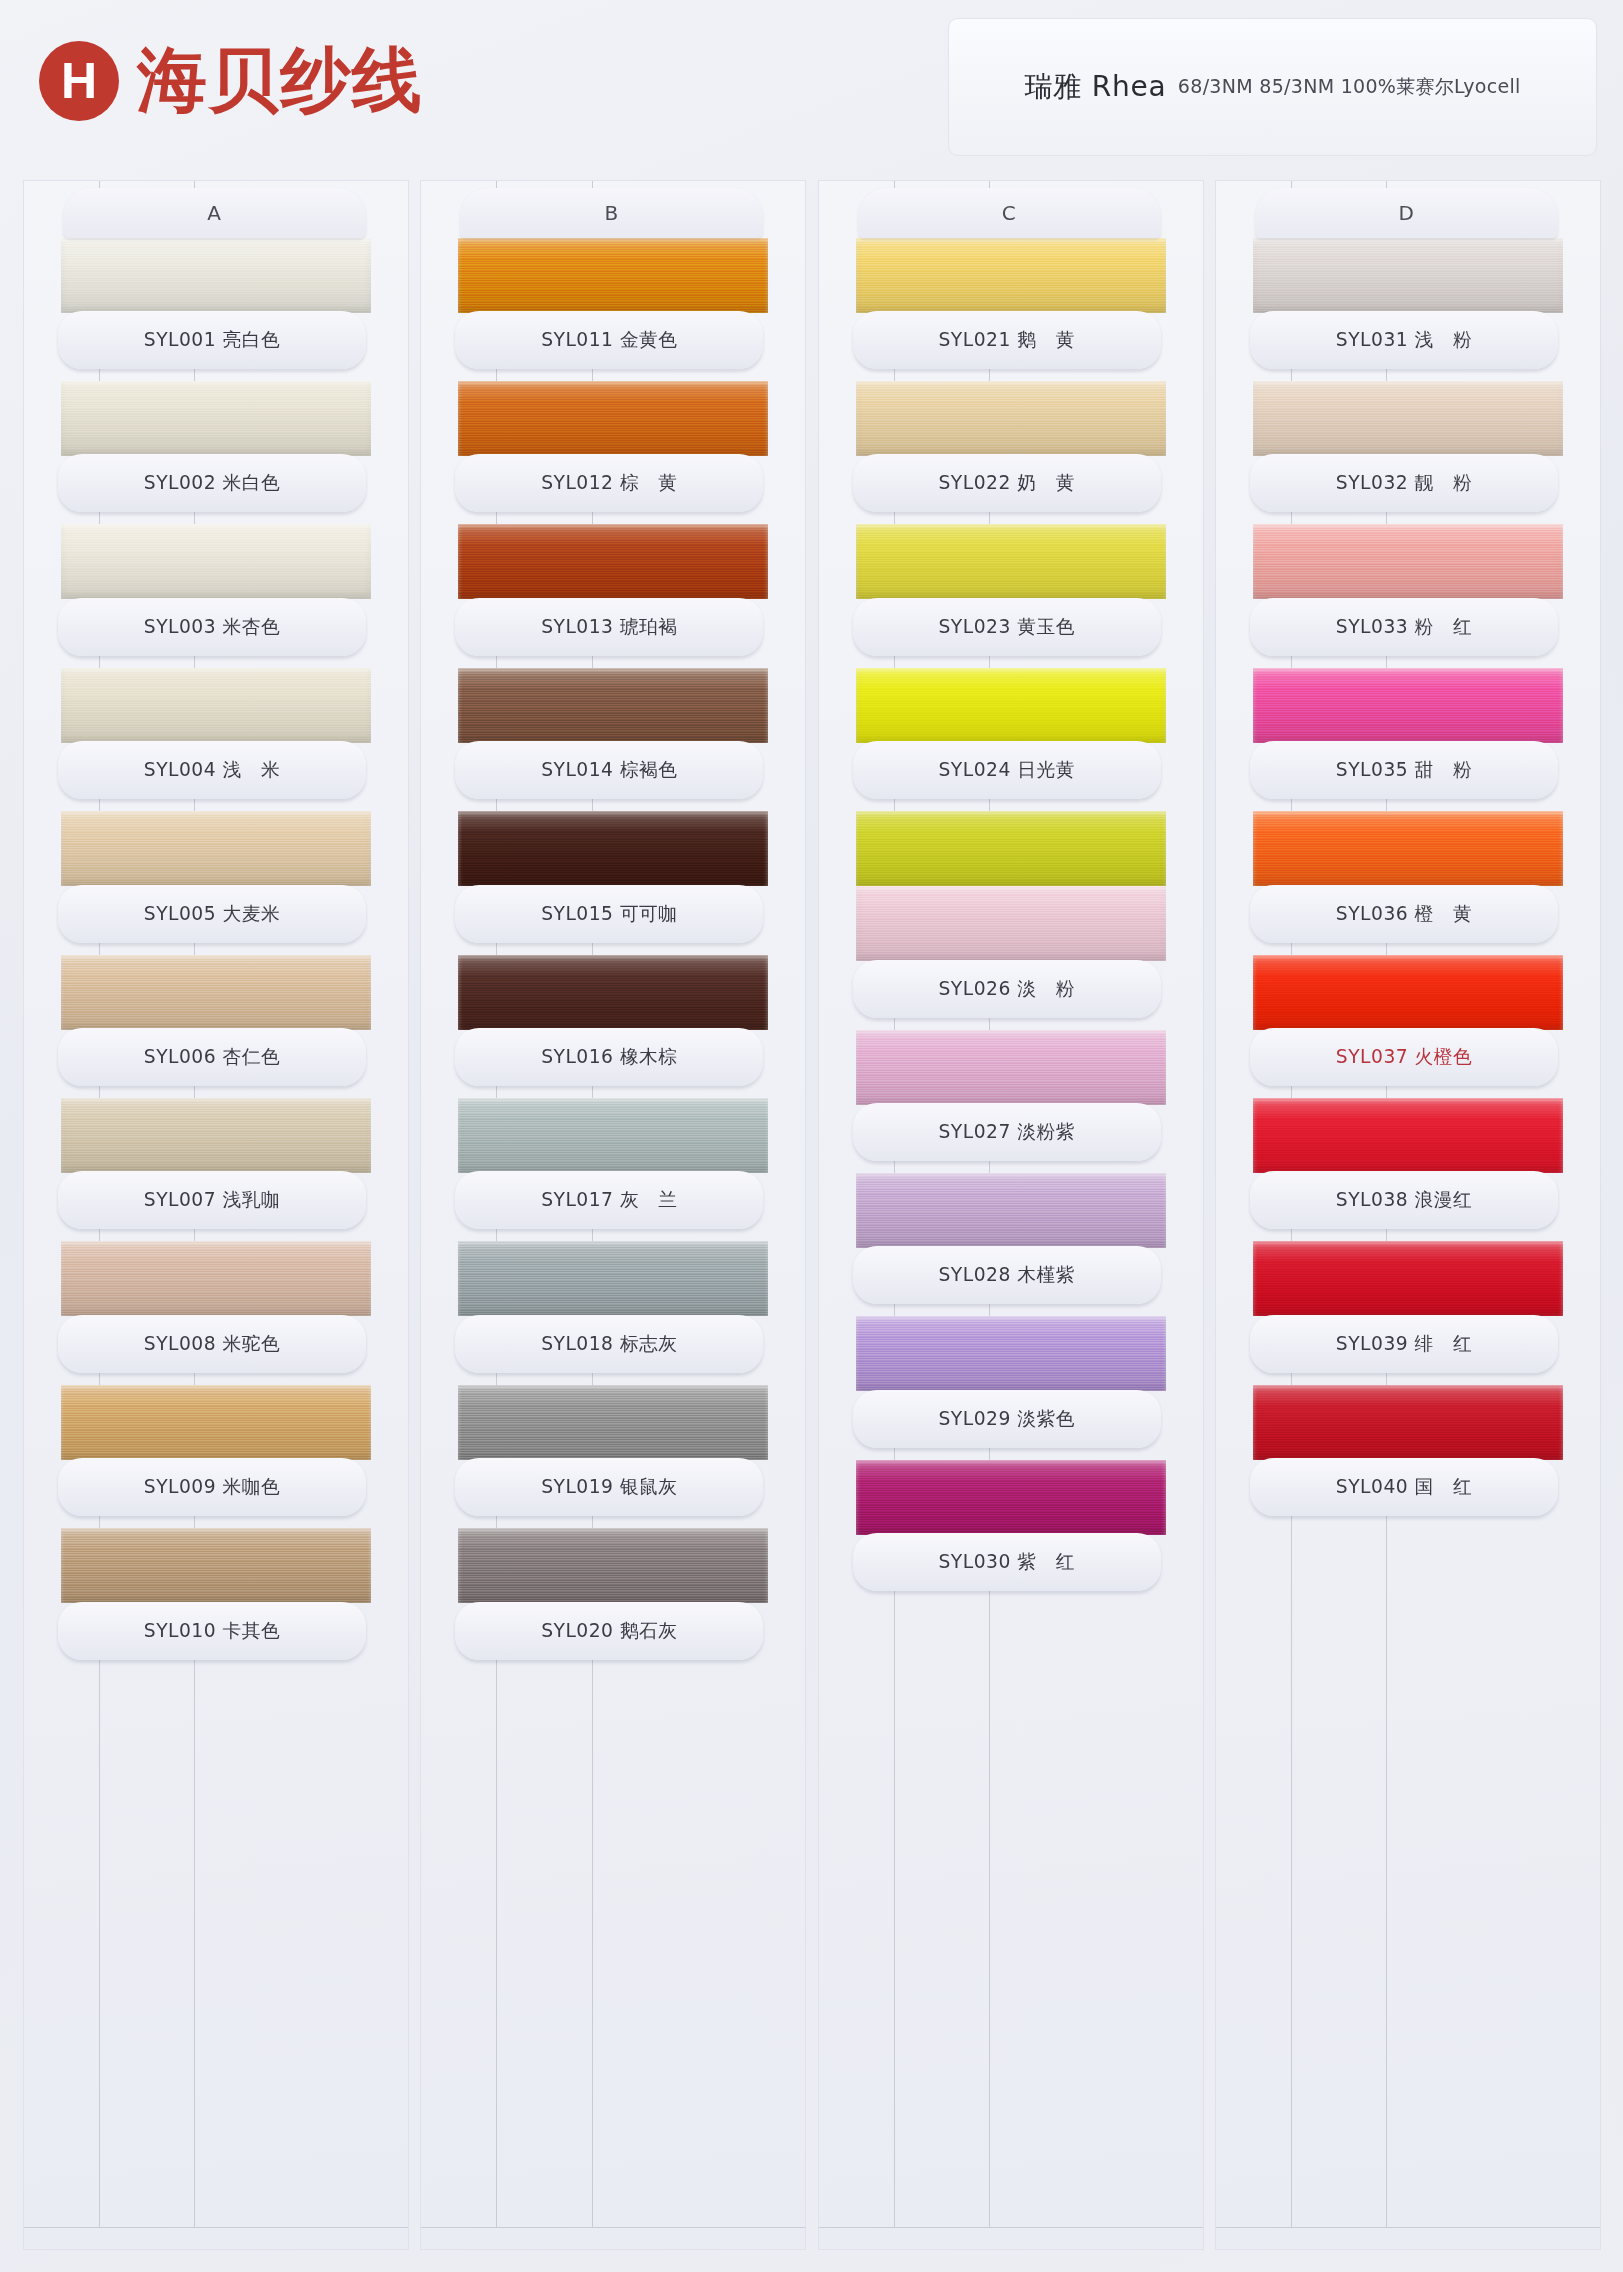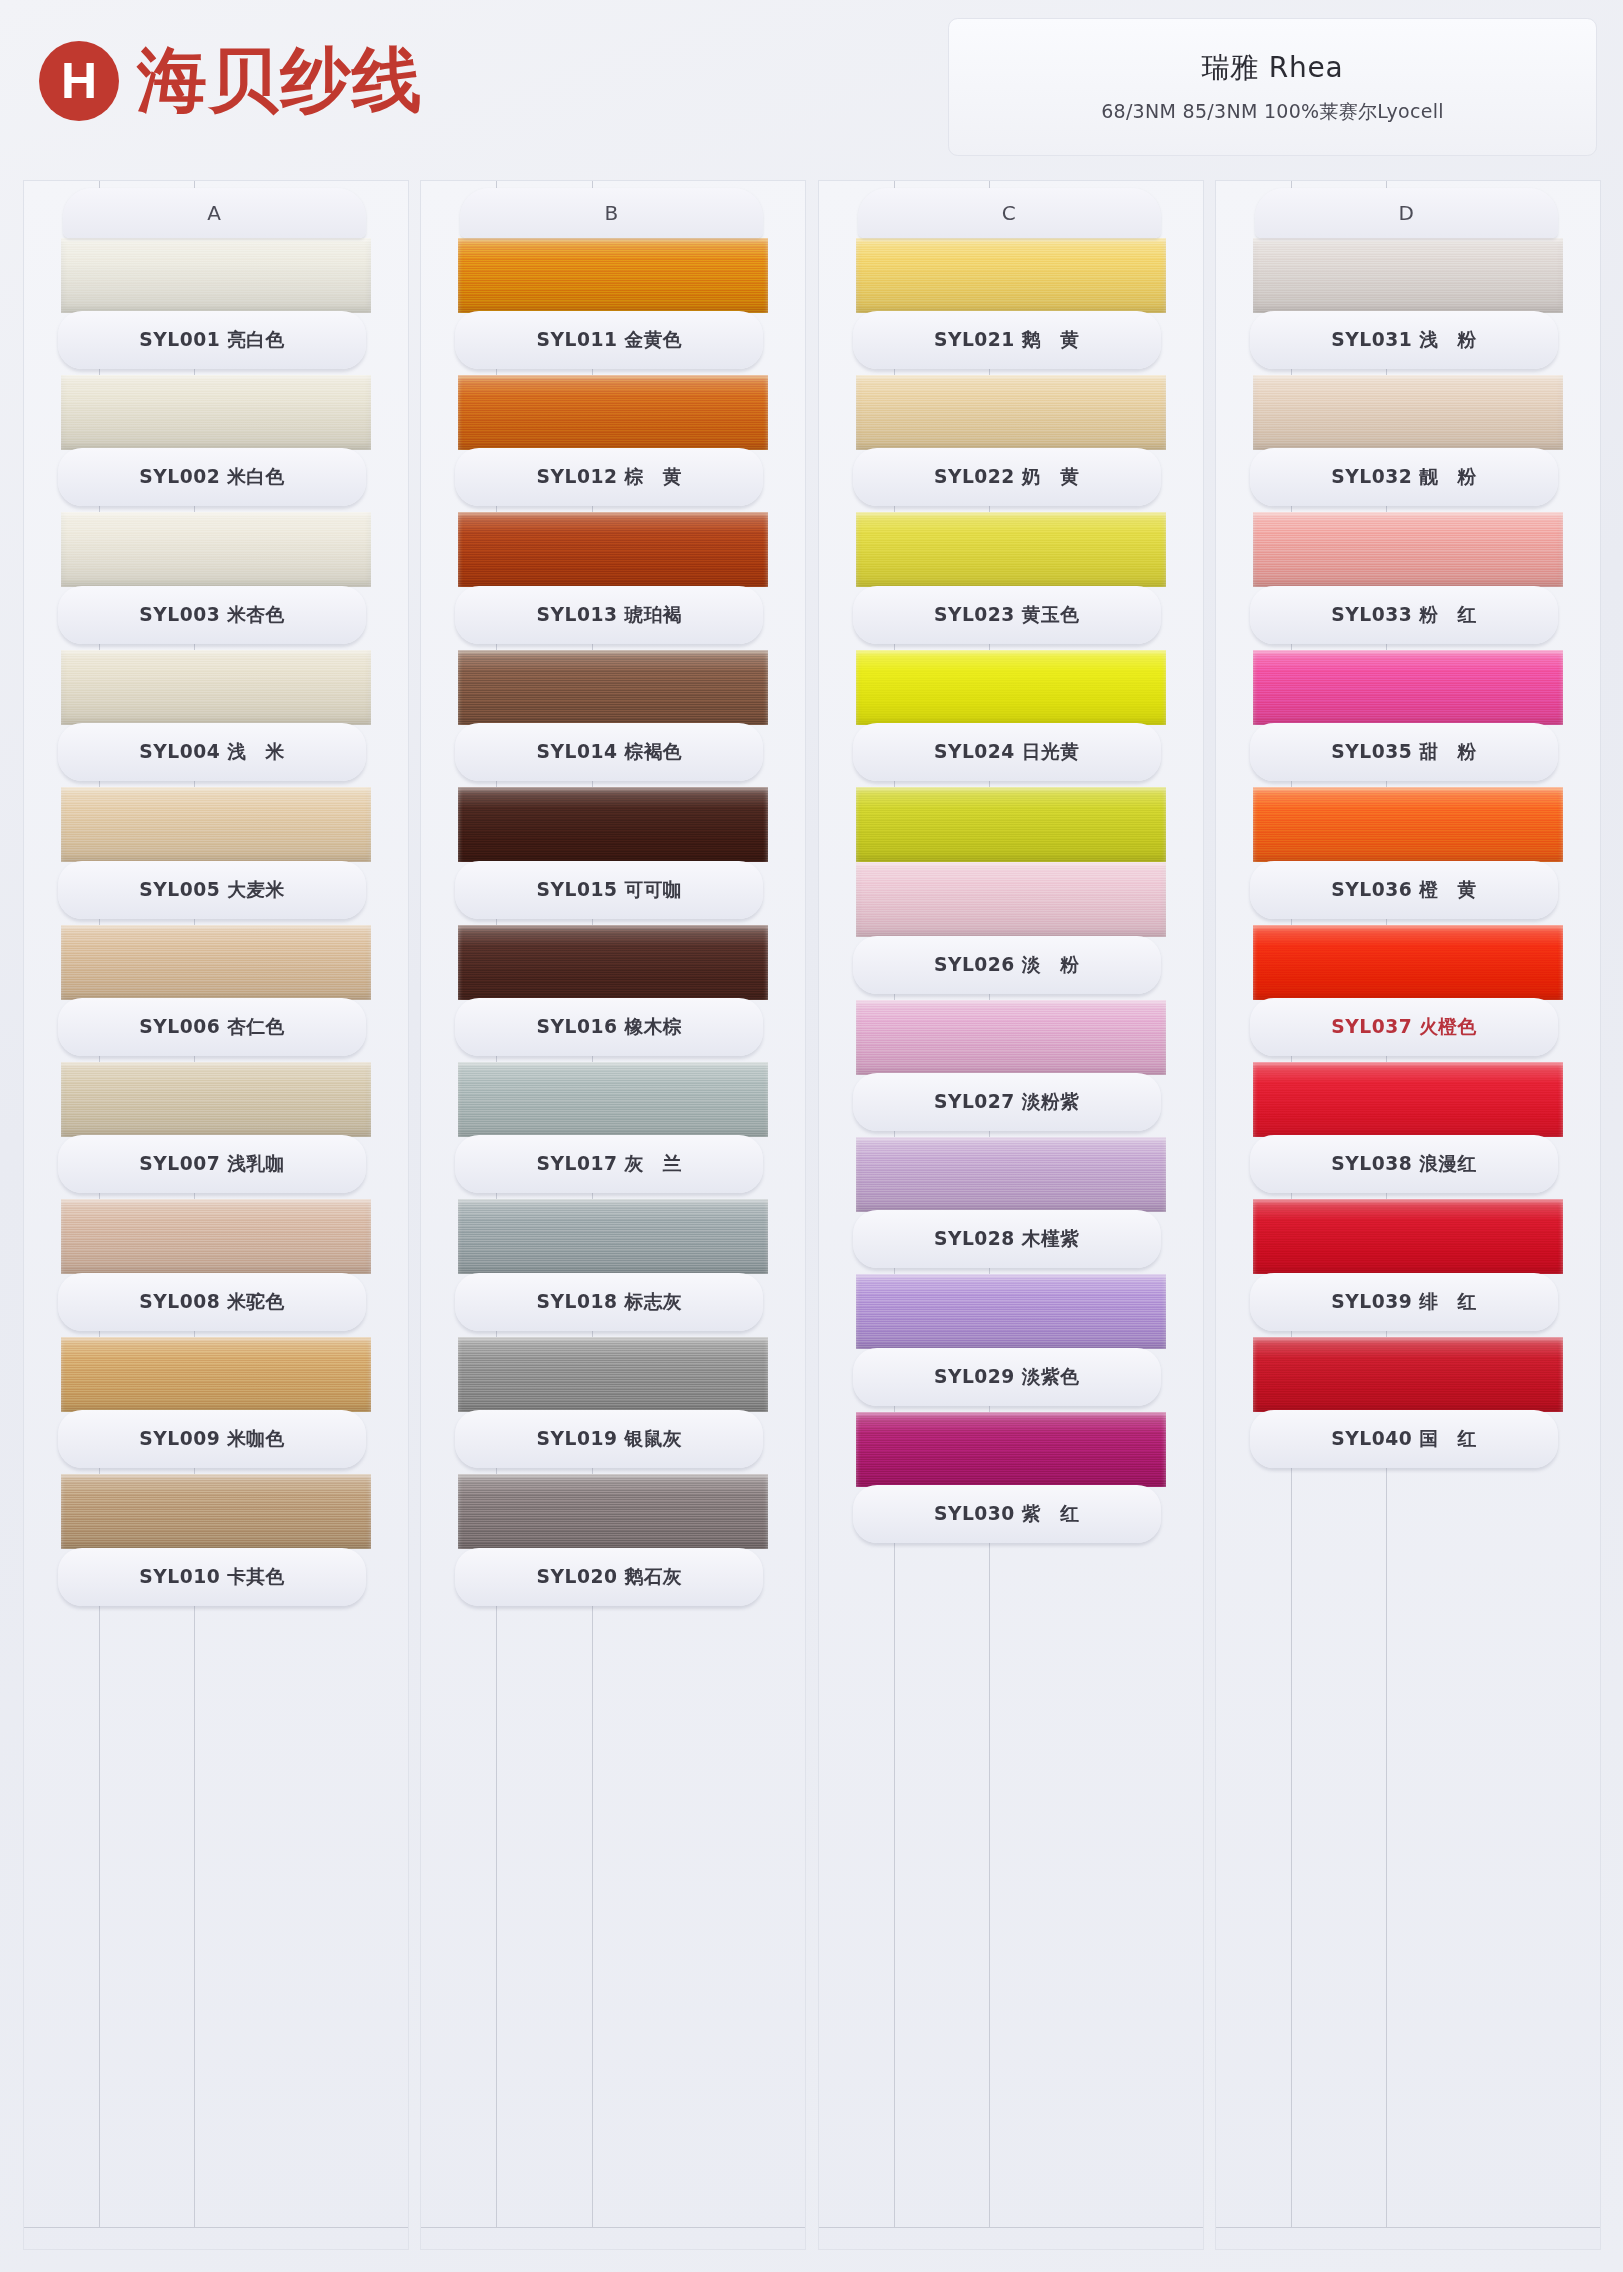--- a/index.html
+++ b/index.html
@@ -32,21 +32,21 @@
     letter-spacing: 1.6px;
     font-family: "DejaVu Sans", sans-serif;
   }
 
   .title-card {
     position: absolute; left: 948px; top: 18px;
     width: 649px; height: 138px;
     background: linear-gradient(180deg,#fafbfe 0%,#f0f1f6 100%);
     border-radius: 9.7px;
     border: 0.8px solid #e2e4ec;
-    display: flex; flex-direction: column;
+    display: flex; flex-direction: row;
     align-items: center; justify-content: center; gap: 11.4px;
   }
   .title-main { font-size: 28px; color: #2b2b33; letter-spacing: 0.8px;
     font-family: "DejaVu Sans", sans-serif; }
   .title-sub  { font-size: 19px; color: #4a4a55; letter-spacing: 0.3px;
     font-family: "DejaVu Sans", sans-serif; }
 
   
   .board {
     position: absolute; left: 23px; top: 180px;
@@ -109,27 +109,26 @@
     position: absolute; inset: 0;
     background: linear-gradient(180deg,
       rgba(255,255,255,.30) 0%,
       rgba(255,255,255,.05) 28%,
       rgba(0,0,0,.06) 72%,
       rgba(0,0,0,.12) 100%);
   }
 
   .card {
     position: relative; z-index: 3;
-    margin: -1.6px 42px 6px 34px;
+    margin: -1.6px 42px 12px 34px;
     height: 58px;
     background: linear-gradient(180deg,#f8f8fc 0%,#edeef5 62%,#e6e8f1 100%);
     border-radius: 24px 24px 24px 24px;
     display: flex; align-items: center; justify-content: center;
     box-shadow: 0 2.4px 3.2px rgba(110,115,138,.20);
-    font-weight: bold;
   }
   .card-label {
     font-size: 18.7px; color: #3b3b45; letter-spacing: 0.5px;
     white-space: pre;
     font-family: "DejaVu Sans", sans-serif;
   }
   .card-label.accent { color: #b8323c; }
 
   
   .swatch:last-child .card { border-radius: 24px; text-align: right; }

